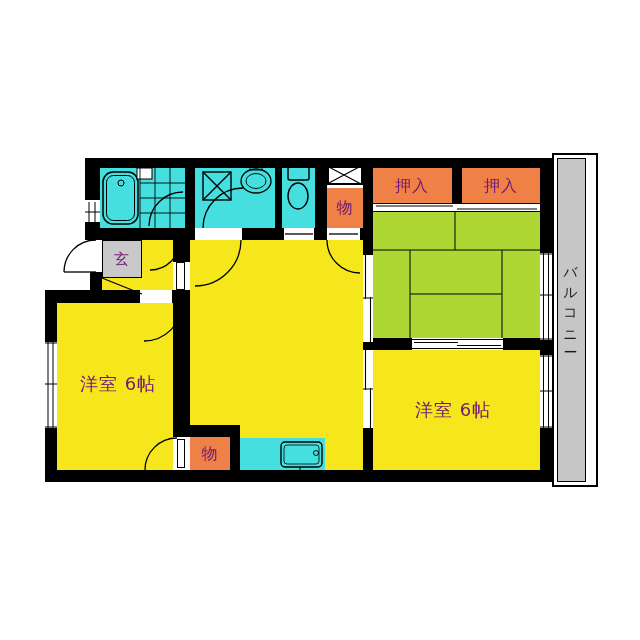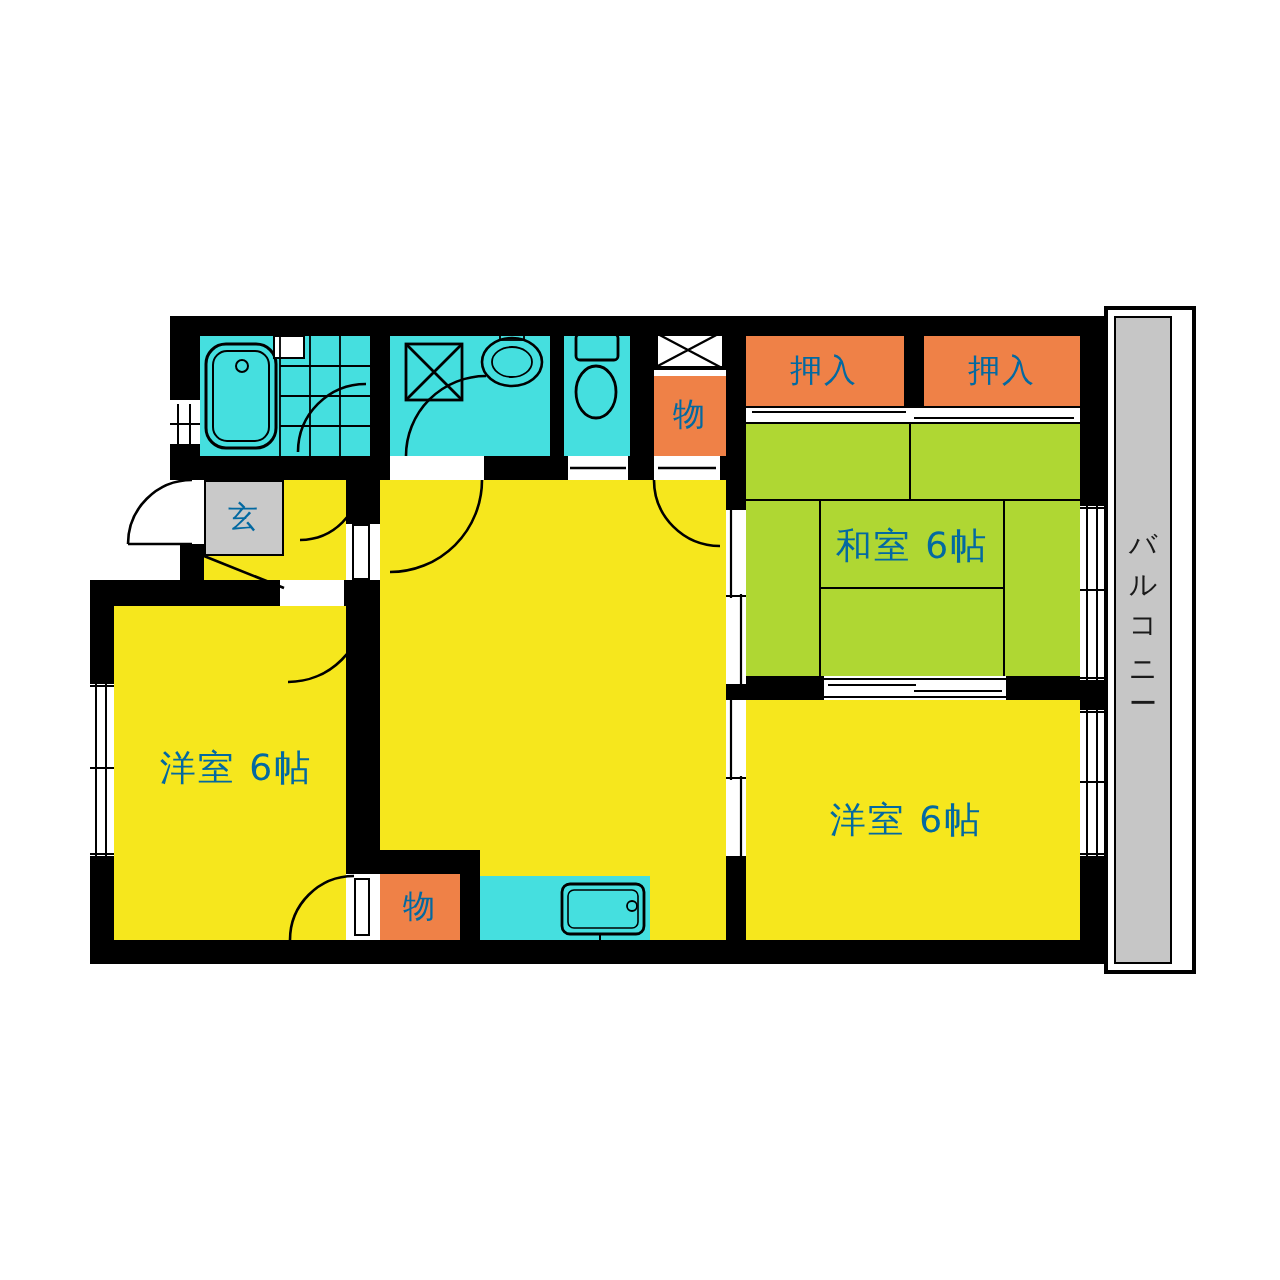--- a/index.html
+++ b/index.html
@@ -1,21 +1,21 @@
 <!DOCTYPE html>
 <html><head>
 <meta charset="utf-8">
 <style>
   html,body{margin:0;padding:0;background:#fff;}
   .canvas{position:relative;width:640px;height:640px;background:#ffffff;overflow:hidden;
           font-family:"DejaVu Sans",sans-serif;}
   .fill{position:absolute;box-sizing:border-box;}
   .wall{position:absolute;background:#000;}
   .leaf{position:absolute;background:#fff;border:1px solid #000;box-sizing:border-box;}
-  .label{position:absolute;transform:translate(-50%,-50%);color:#0369a1;white-space:nowrap;
+  .label{position:absolute;transform:translate(-50%,-50%);color:#701a75;white-space:nowrap;
          font-weight:500;letter-spacing:1px;}
   .c-yellow{background:#F6E71D;}
   .c-green{background:#AFD733;}
   .c-cyan{background:#45DFDF;}
   .c-orange{background:#EF8147;}
   svg.overlay{position:absolute;left:0;top:0;z-index:30;}
   .z1{z-index:10;} .z2{z-index:20;} .z4{z-index:40;}
   .balcony-label{display:flex;align-items:center;justify-content:center;
     writing-mode:vertical-rl;text-orientation:mixed;letter-spacing:6px;}
 </style>
@@ -165,21 +165,20 @@
       </g>
       <g stroke-width="1">
         <path d="M 543.5,355 V 428 M 548.5,355 V 428 M 540,356 H 552 M 540,391 H 552 M 540,427 H 552"></path>
       </g>
       <g stroke-width="1">
         <path d="M 89,202 V 222 M 95,202 V 222 M 85,212 H 100"></path>
       </g>
     </g>
   </svg>
 
-  <div class="label z4" style="left:456px;top:273px;font-size:18px;">和室 6帖</div>
   <div class="label z4" style="left:118px;top:384px;font-size:18px;">洋室 6帖</div>
   <div class="label z4" style="left:453px;top:410px;font-size:18px;">洋室 6帖</div>
   <div class="label z4" style="left:412px;top:186px;font-size:16px;">押入</div>
   <div class="label z4" style="left:501px;top:186px;font-size:16px;">押入</div>
   <div class="label z4" style="left:345px;top:208px;font-size:16px;">物</div>
   <div class="label z4" style="left:210px;top:454px;font-size:16px;">物</div>
   <div class="label z4" style="left:122px;top:259px;font-size:15px;">玄</div>
   <div class="fill z4 balcony-label" style="left:556px;top:228px;width:30px;height:150px;font-size:14px;color:#1a1a1a;">バルコニー</div>
 
 </div>

